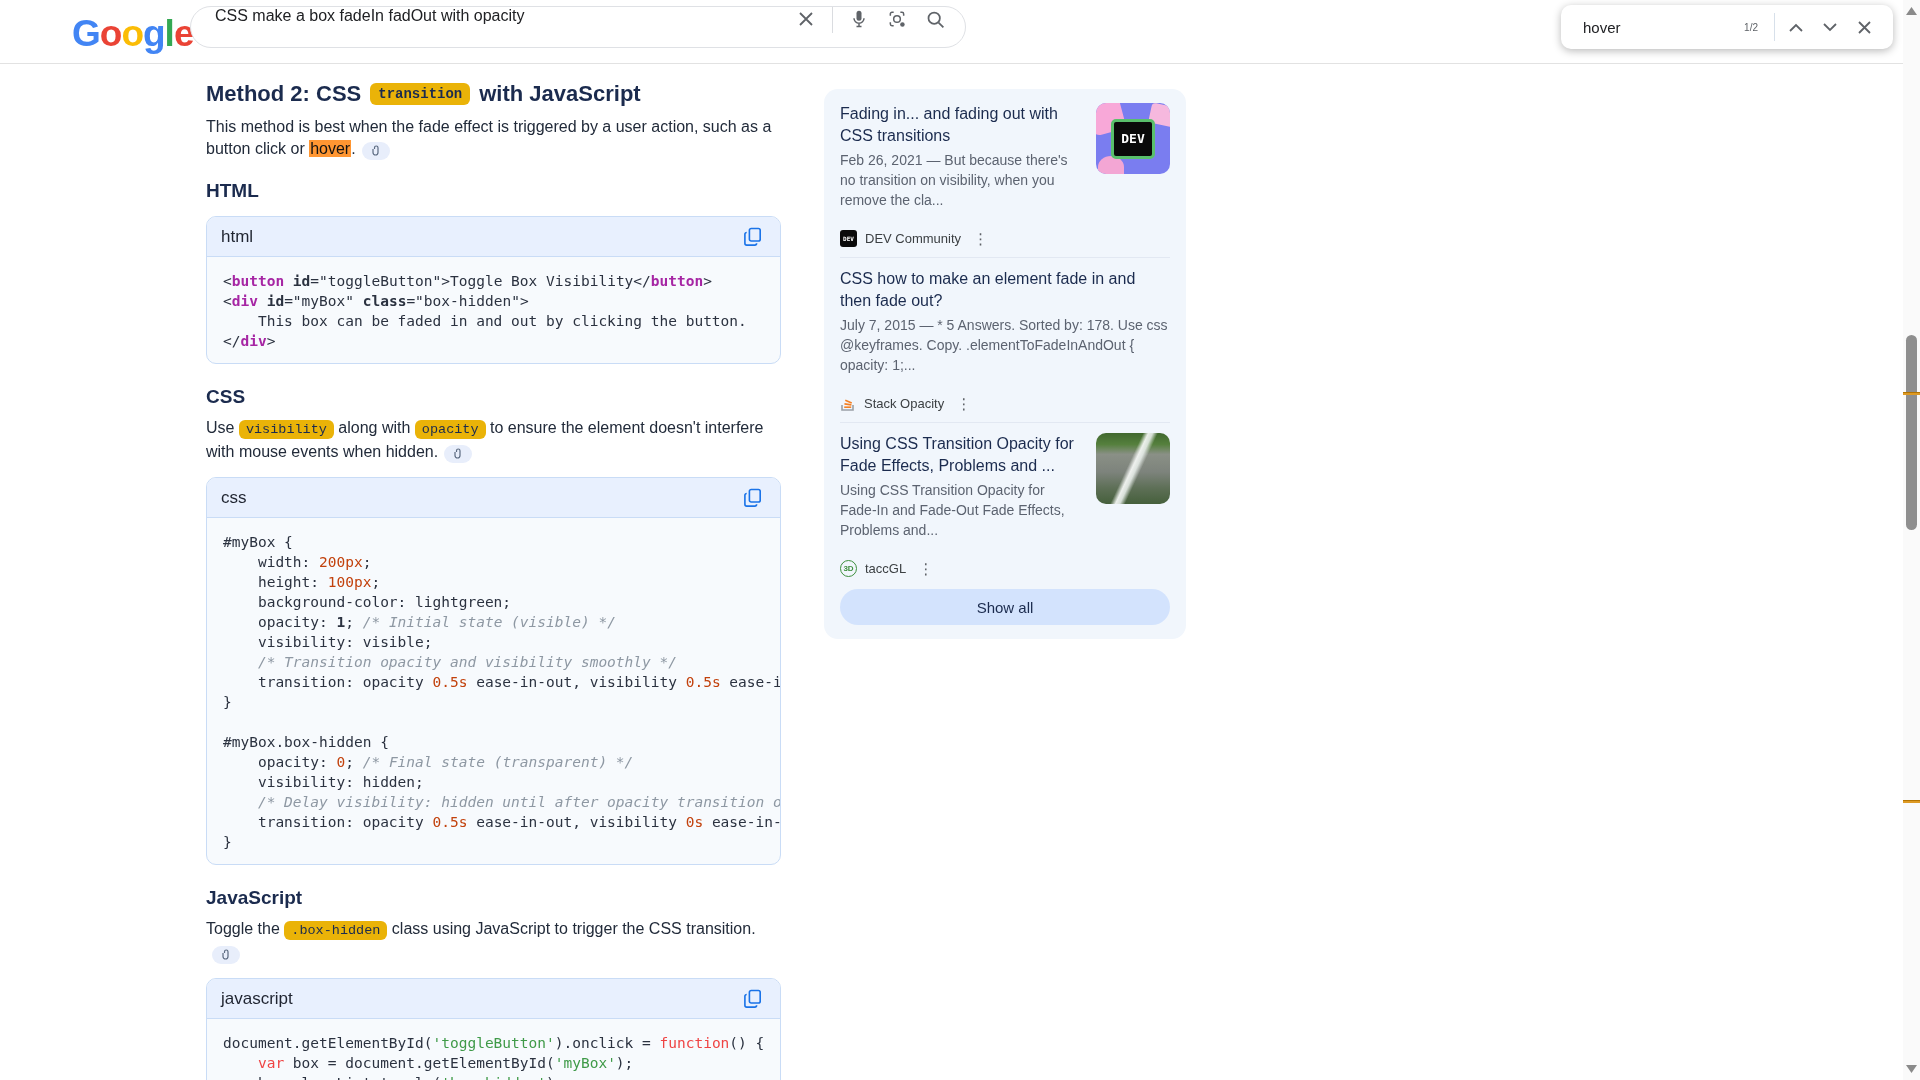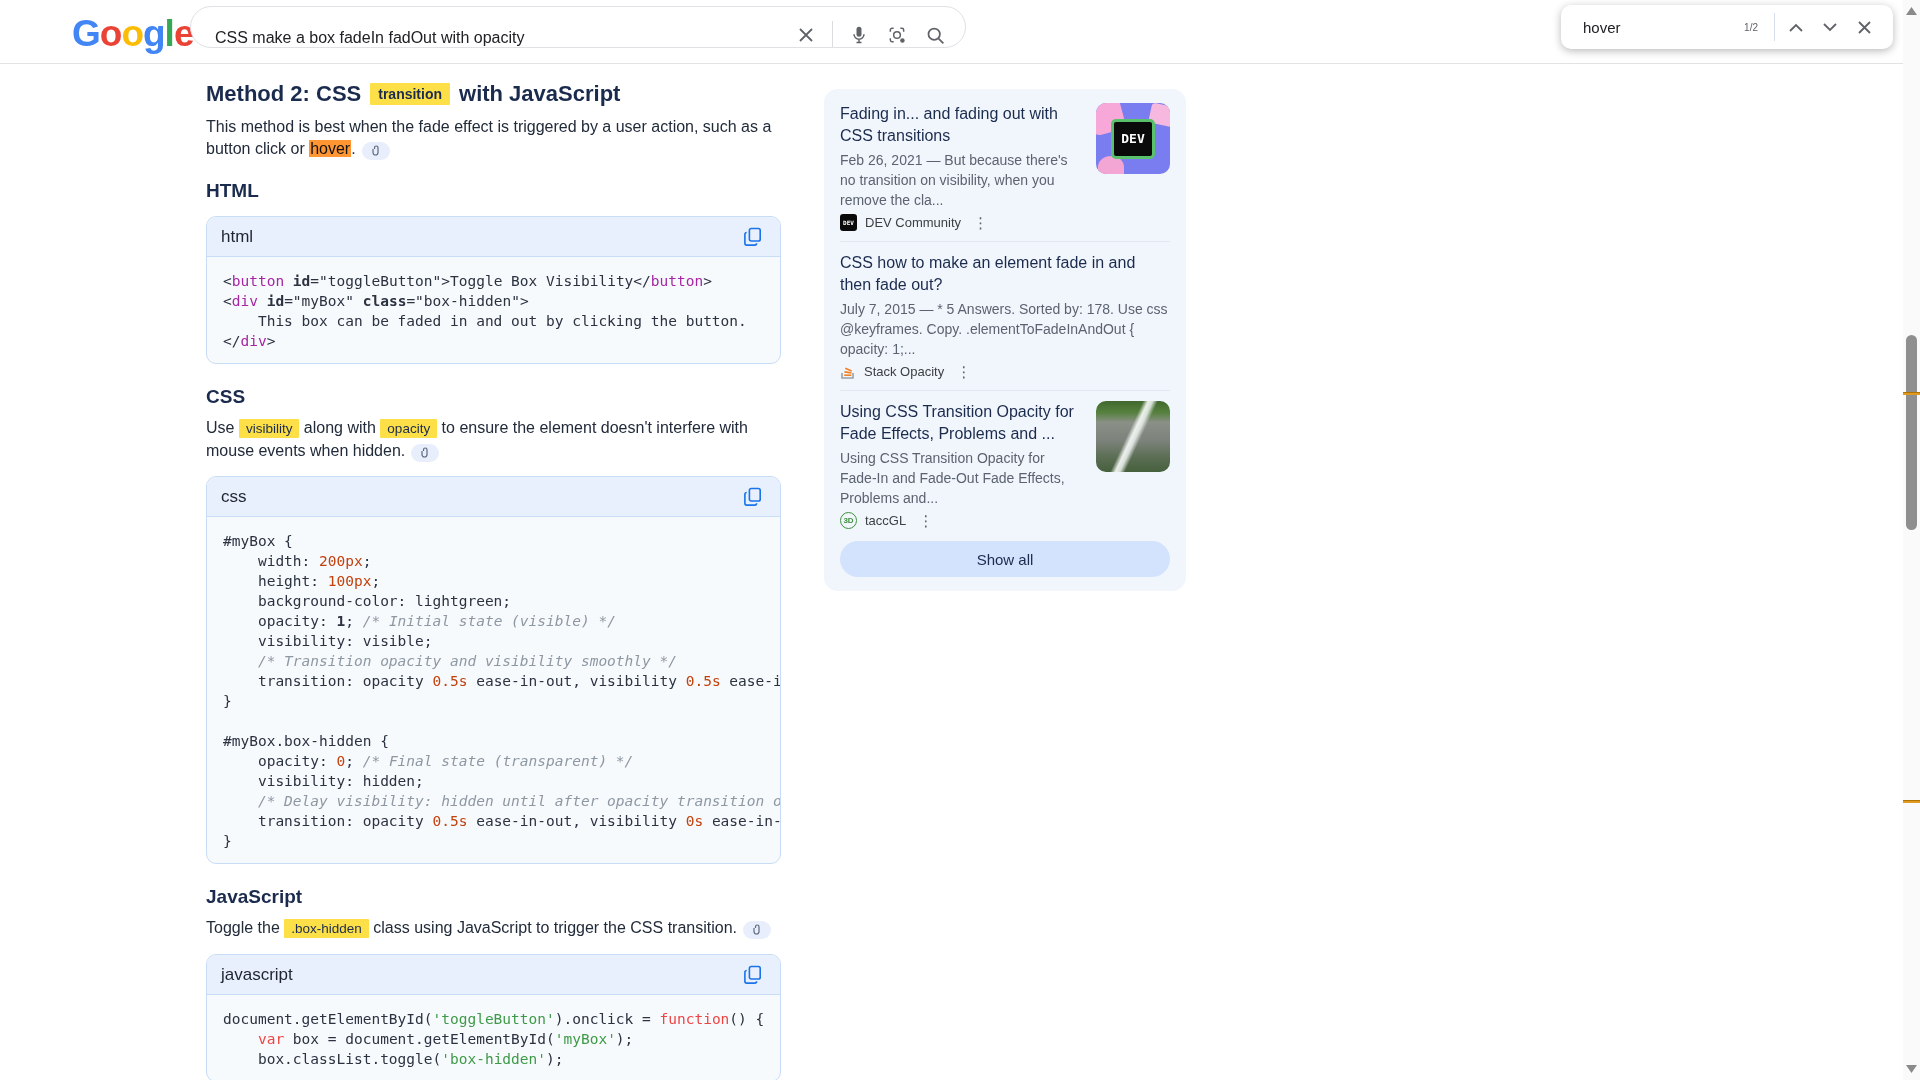--- a/index.html
+++ b/index.html
@@ -6,21 +6,21 @@
   html,body { width:1920px; height:1080px; overflow:hidden; background:#fff;
     font-family:"Liberation Sans", sans-serif; }
 
   
   .header { position:absolute; left:0; top:0; width:1920px; height:64px;
     background:#fff; border-bottom:1px solid #e2e2e2; z-index:5; }
   .logo { position:absolute; left:72px; top:13px; font-size:37px; font-weight:bold;
     letter-spacing:-1px; }
   .searchbar { position:absolute; left:190px; top:6px; width:776px; height:42px;
     border:1px solid #dfe1e5; border-radius:21px; background:#fff;
-    display:flex; align-items:flex-end; padding:0 18px 0 24px; }
+    display:flex; align-items:flex-start; padding:0 18px 0 24px; }
   .searchbar .query { flex:1; font-size:16px; color:#202124; border:none; outline:none;
     background:transparent; font-family:"Liberation Sans", sans-serif; }
   .sb-icon { width:24px; height:24px; display:flex; align-items:center; justify-content:center;
     cursor:pointer; margin-left:14px; }
   .sb-divider { width:1px; height:26px; background:#dadce0; margin-left:14px; }
 
   
   .findbar { position:absolute; left:1561px; top:5px; width:332px; height:44px;
     background:#fff; border-radius:10px; box-shadow:0 2px 8px rgba(0,0,0,.28);
     display:flex; align-items:center; padding:0 12px 0 22px; z-index:20; }
@@ -39,54 +39,54 @@
     background:#8f8f8f; border-radius:6px; }
   .sb-marker { position:absolute; left:0; width:17px; height:3px; background:#dd9a24;
     border-top:1px solid #b57400; }
 
   
   .article { position:absolute; left:206px; top:64px; width:575px; color:#212a38; }
   h3.method { margin-top:17px; font-size:22px; font-weight:bold; color:#1b2b4e;
     display:flex; align-items:center; gap:9px; }
   h4.sect { font-size:19px; font-weight:bold; color:#1b2b4e; }
   .para { font-size:16px; line-height:22px; color:#222b3a; margin-top:9px; }
-  .codechip { font-family:Liberation Sans, sans-serif; font-size:13.5px;
-    background:#fde047; border-radius:1px; padding:2px 7px; color:#1b2b4e; }
+  .codechip { font-family:Liberation Mono, monospace; font-size:13.5px;
+    background:#eab308; border-radius:6px; padding:2px 7px; color:#1b2b4e; }
   .h-chip { font-size:14px; padding:3px 8px; }
   .hl { background:#ff9632; color:#111; padding:0 1px; }
   .linkchip { display:inline-flex; align-items:center; justify-content:center;
     width:28px; height:18px; background:#e8eefb; border-radius:9px; vertical-align:-3px;
     margin-left:6px; cursor:pointer; }
 
   
   .codeblock { margin-top:14px; border:1px solid #c9dcf6; border-radius:10px;
     overflow:hidden; background:#f7fafd; }
   .cb-head { height:40px; background:#e8f0fe; border-bottom:1px solid #c9dcf6;
     display:flex; align-items:center; padding:0 14px; }
   .cb-label { font-size:17px; color:#1f2430; flex:1; }
   .cb-copy { width:26px; height:26px; display:flex; align-items:center; justify-content:center;
     cursor:pointer; }
   .cb-body { padding:14px 16px 12px 16px; font-family:"DejaVu Sans Mono", monospace;
     font-size:14.5px; line-height:20px; white-space:pre; color:#2b3240; }
   .tk-p { color:#2b3240; }
-  .tk-t { color:#a626a4; }
+  .tk-t { color:#a626a4;font-weight:bold; }
   .tk-k { color:#ef4444; }
   .tk-b { color:#2b3240; font-weight:bold; }
   .tk-n { color:#c2410c; }
   .tk-s { color:#3f9a48; }
   .tk-c { color:#8e98a3; font-style:italic; }
 
   
   .sidebar { position:absolute; left:824px; top:89px; width:362px;
     background:#f1f6fc; border-radius:14px; padding:14px 16px; }
   .card { display:flex; cursor:pointer;justify-content:space-between; }
   .card-text { flex:1; min-width:0; }
   .card-title { font-size:16px; line-height:22px; color:#1b2b4e; }
   .card-snippet { font-size:14px; line-height:20px; color:#5c6370; margin-top:3px; }
-  .card-src { display:flex; align-items:center; margin-top:4px; gap:8px; }
+  .card-src { display:flex; align-items:center; margin-top:20px; gap:8px; }
   .card-srcname { font-size:13px; color:#3c4043; }
   .kebab { color:#5f6368; font-size:15px; margin-left:4px; cursor:pointer; line-height:1; }
   .thumb { width:74px; height:71px; border-radius:10px; margin-left:12px; flex:none;
     overflow:hidden; position:relative; }
   .thumb-dev { background:#7a7df0; }
   .thumb-dev .blob1 { position:absolute; left:-8px; top:-10px; width:34px; height:40px;
     background:#f8a8d8; border-radius:8px; transform:rotate(-15deg); }
   .thumb-dev .blob2 { position:absolute; right:-6px; top:2px; width:26px; height:20px;
     background:#f6b8de; border-radius:4px; transform:rotate(12deg); }
   .thumb-dev .blob3 { position:absolute; left:2px; bottom:-4px; width:26px; height:22px;

